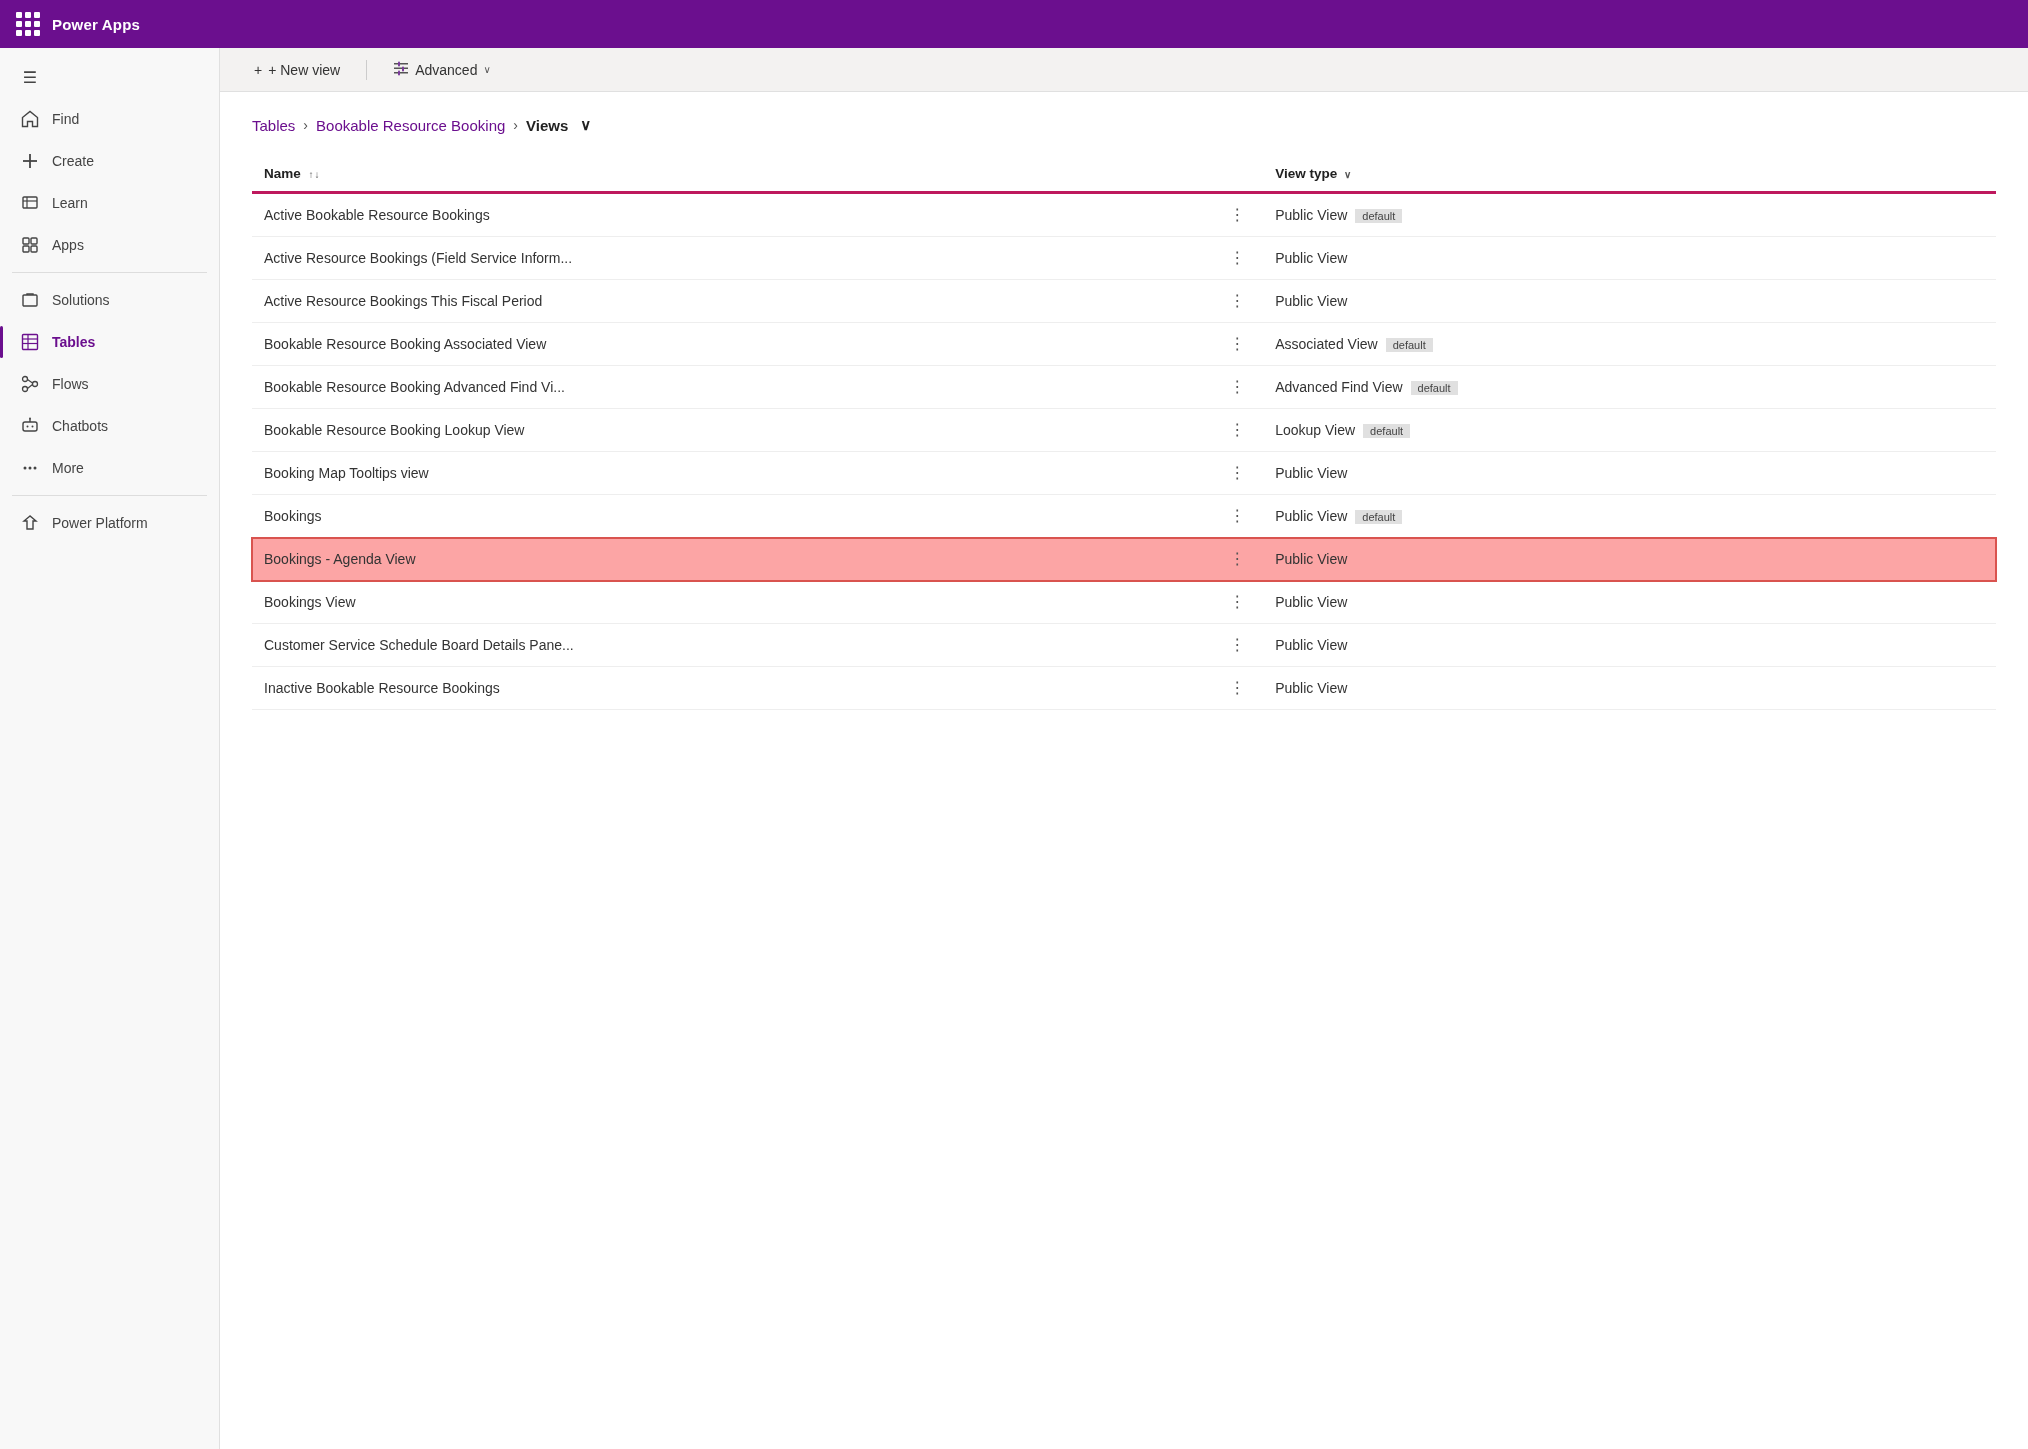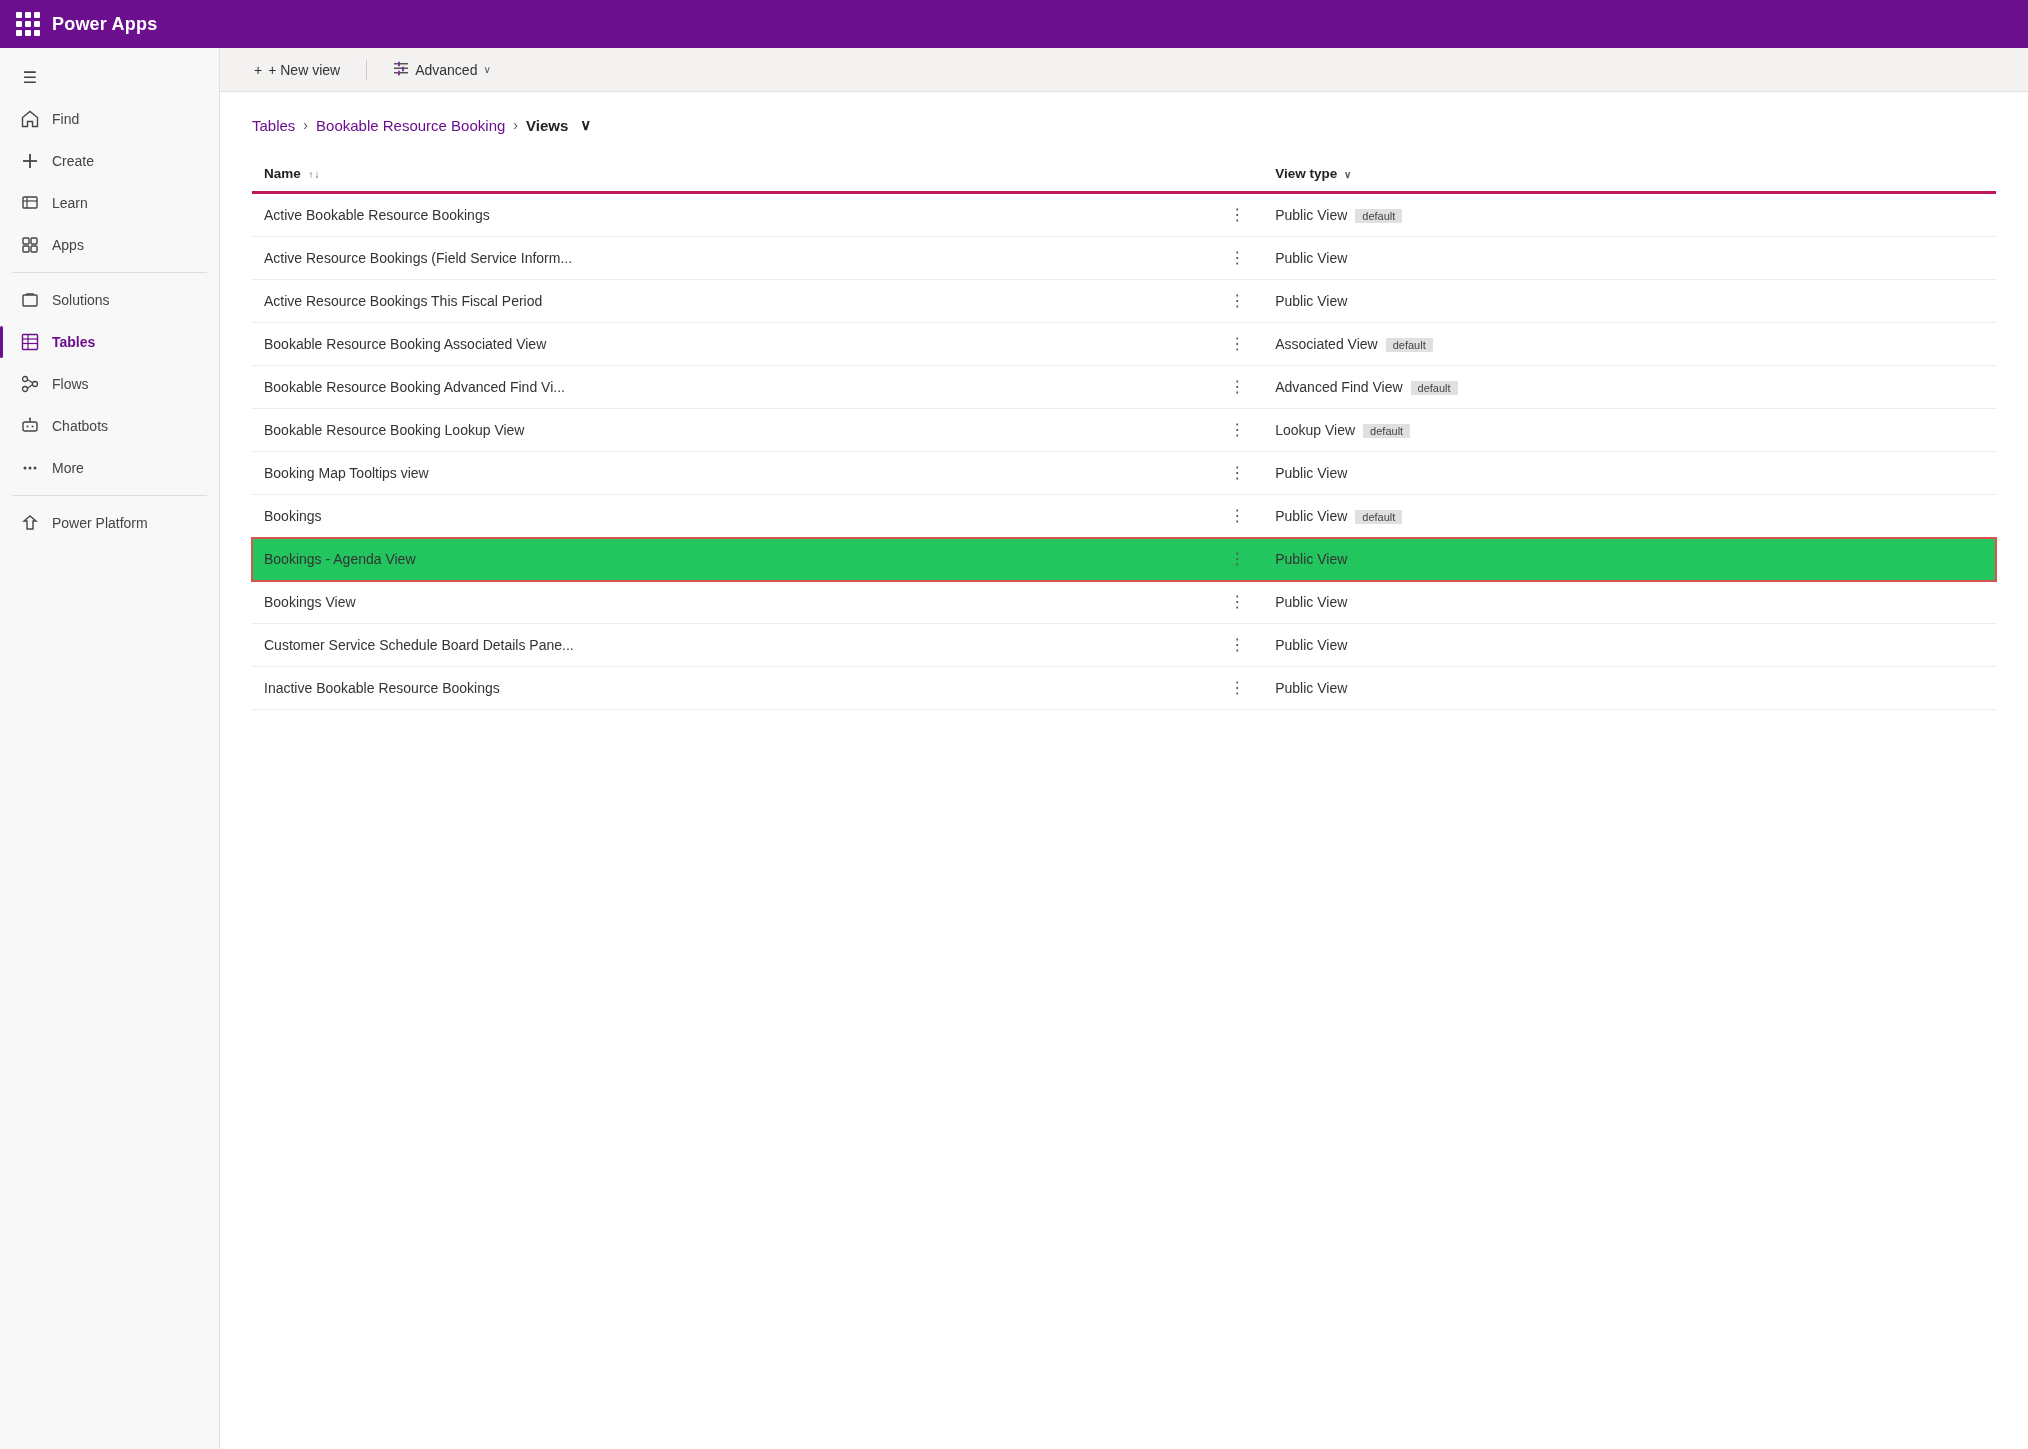--- a/index.html
+++ b/index.html
@@ -22,21 +22,21 @@
       gap: 3px;
     }
     .topbar-grid-icon span {
       width: 6px; height: 6px;
       background: white;
       border-radius: 1px;
       display: block;
     }
     .topbar-title {
       color: white;
-      font-size: 18px;
+      font-size: 15px;
       font-weight: 600;
       letter-spacing: 0.2px;
     }
 
     
     .layout {
       display: flex;
       flex: 1;
       overflow: hidden;
     }
@@ -168,21 +168,21 @@
       color: #222;
       white-space: nowrap;
     }
     .views-table th .sort-icons { display: inline-flex; gap: 1px; margin-left: 4px; font-size: 10px; color: #555; }
     .views-table tbody tr {
       border-bottom: 1px solid #eee;
     }
     .views-table tbody tr.selected {
       outline: 2px solid #d9534f;
       outline-offset: -1px;
-      background: #22c55e;
+      background: #fca5a5;
     }
     .views-table td {
       padding: 11px 12px;
       font-size: 14px;
       color: #333;
     }
     .views-table td.name-cell { width: 55%; }
     .views-table td.actions-cell { width: 32px; text-align: center; }
     .views-table td.type-cell { width: auto; }
 

